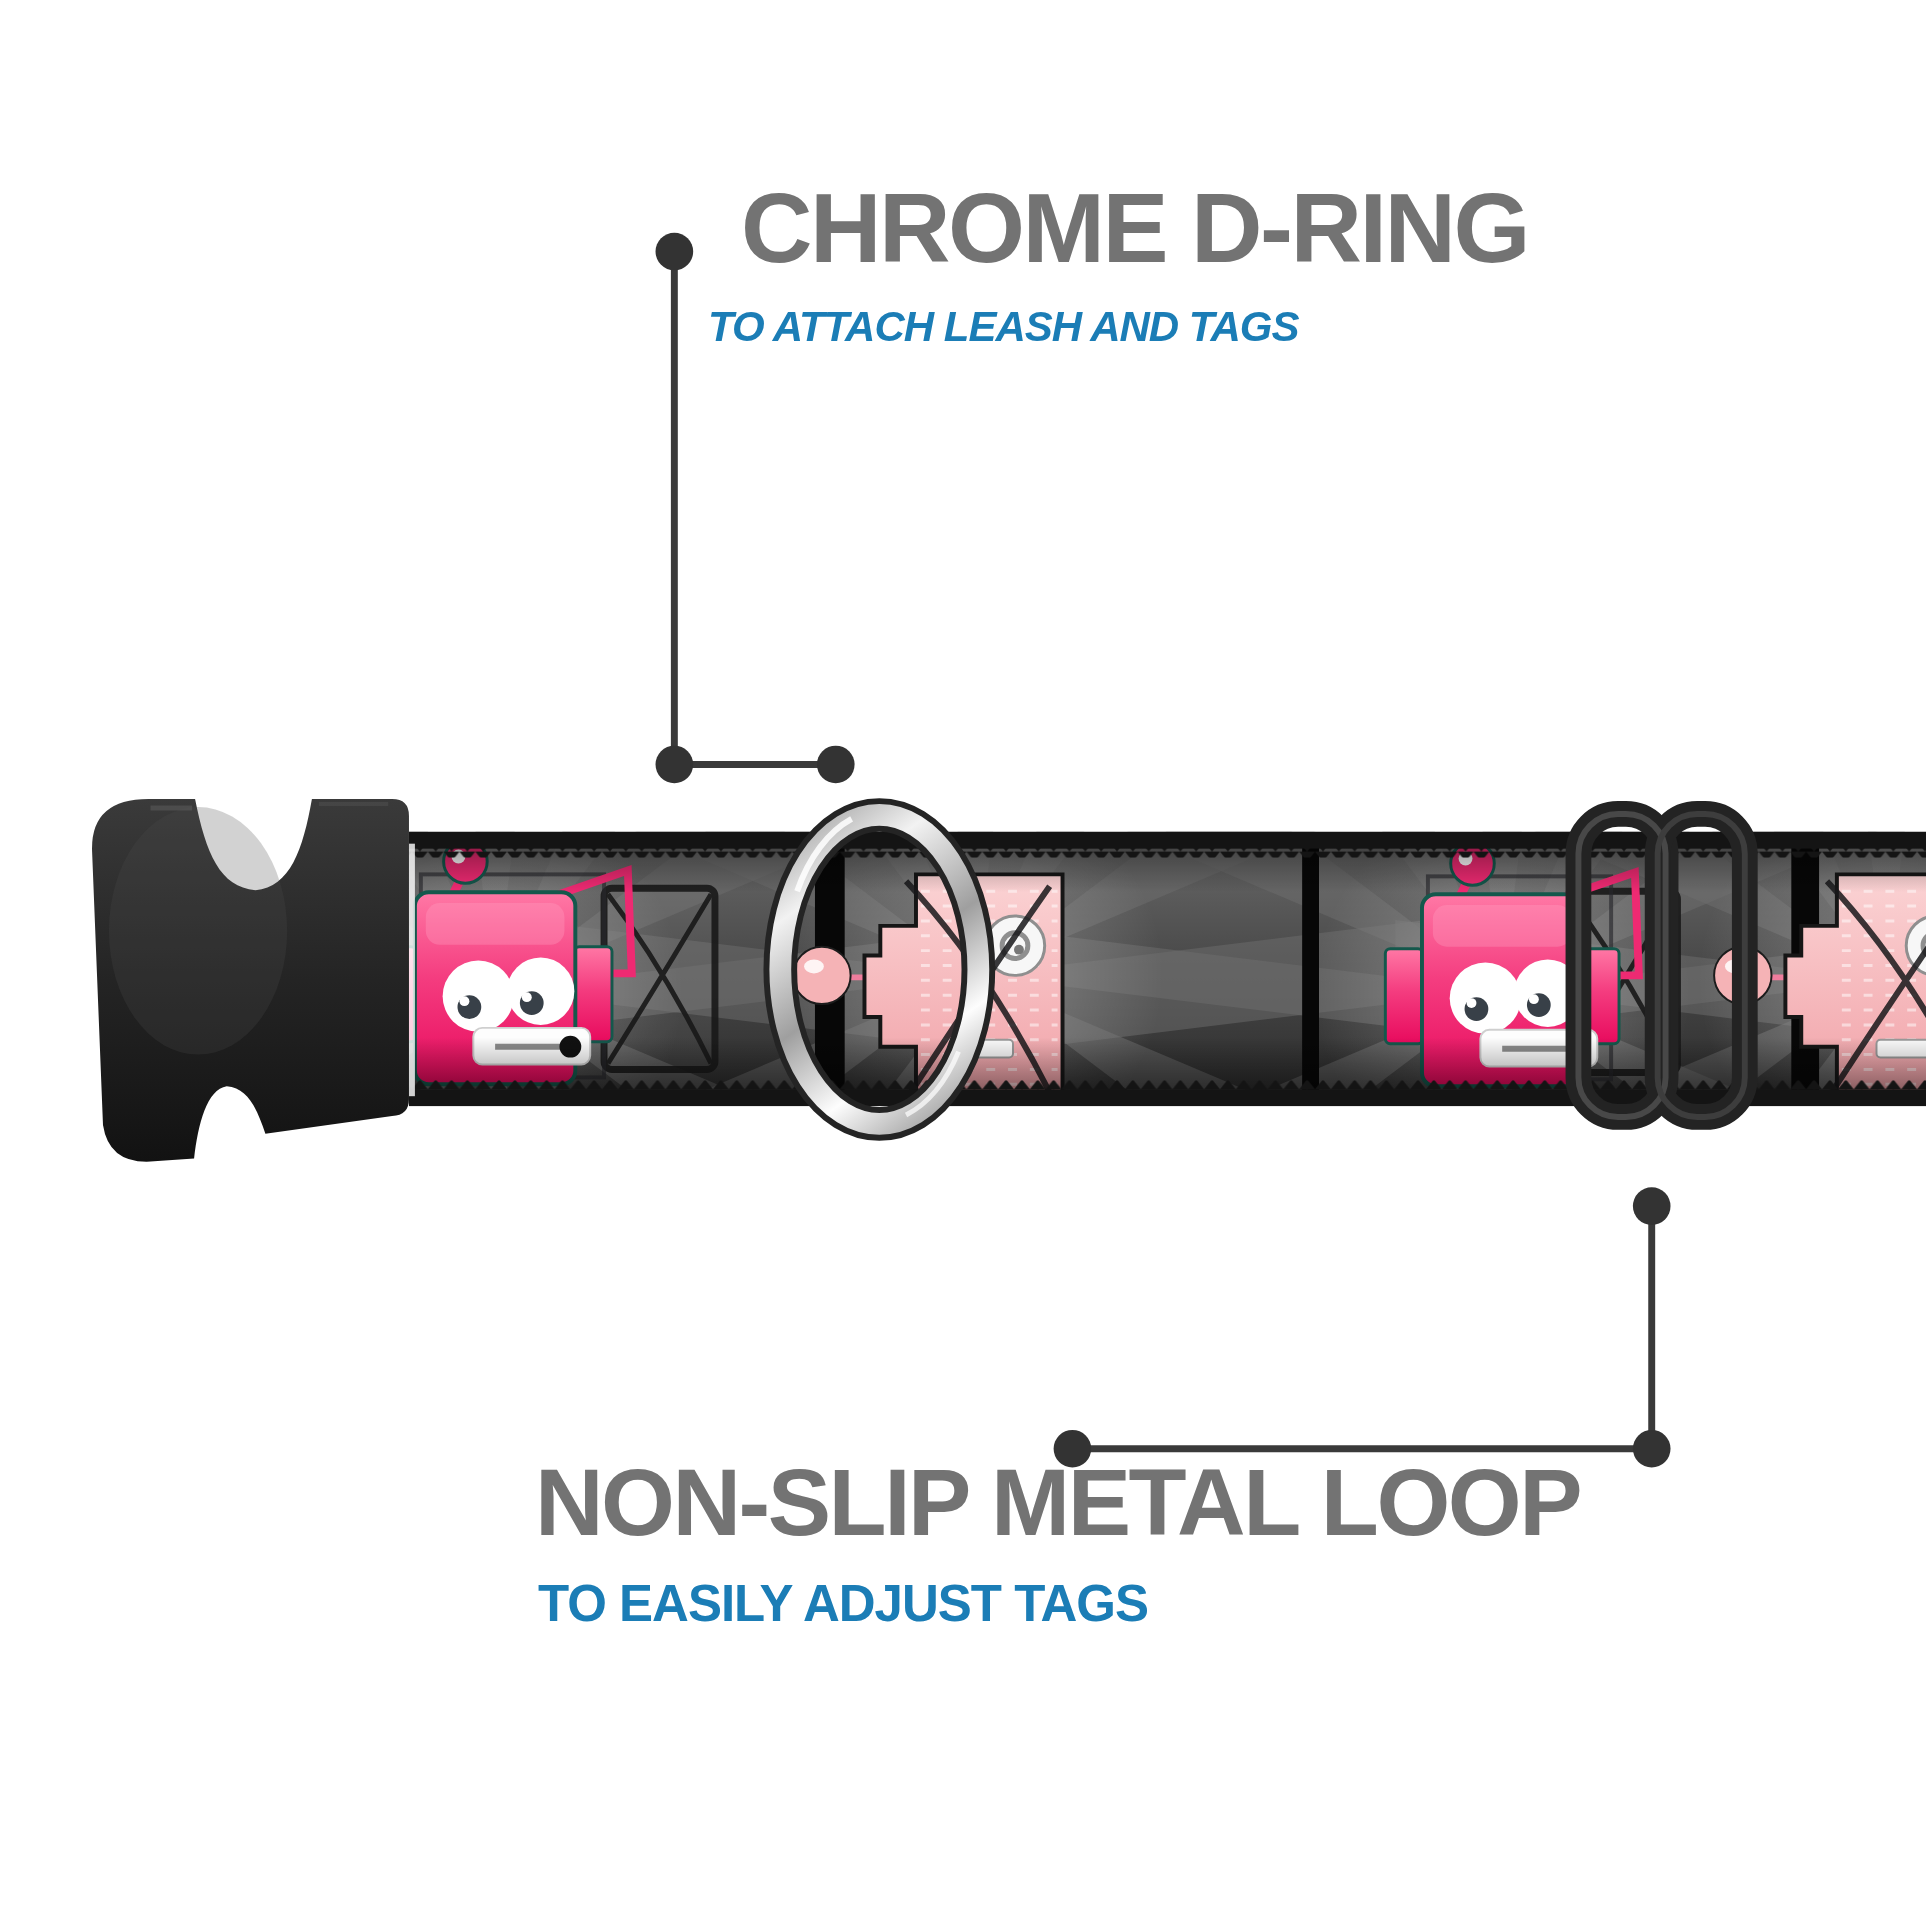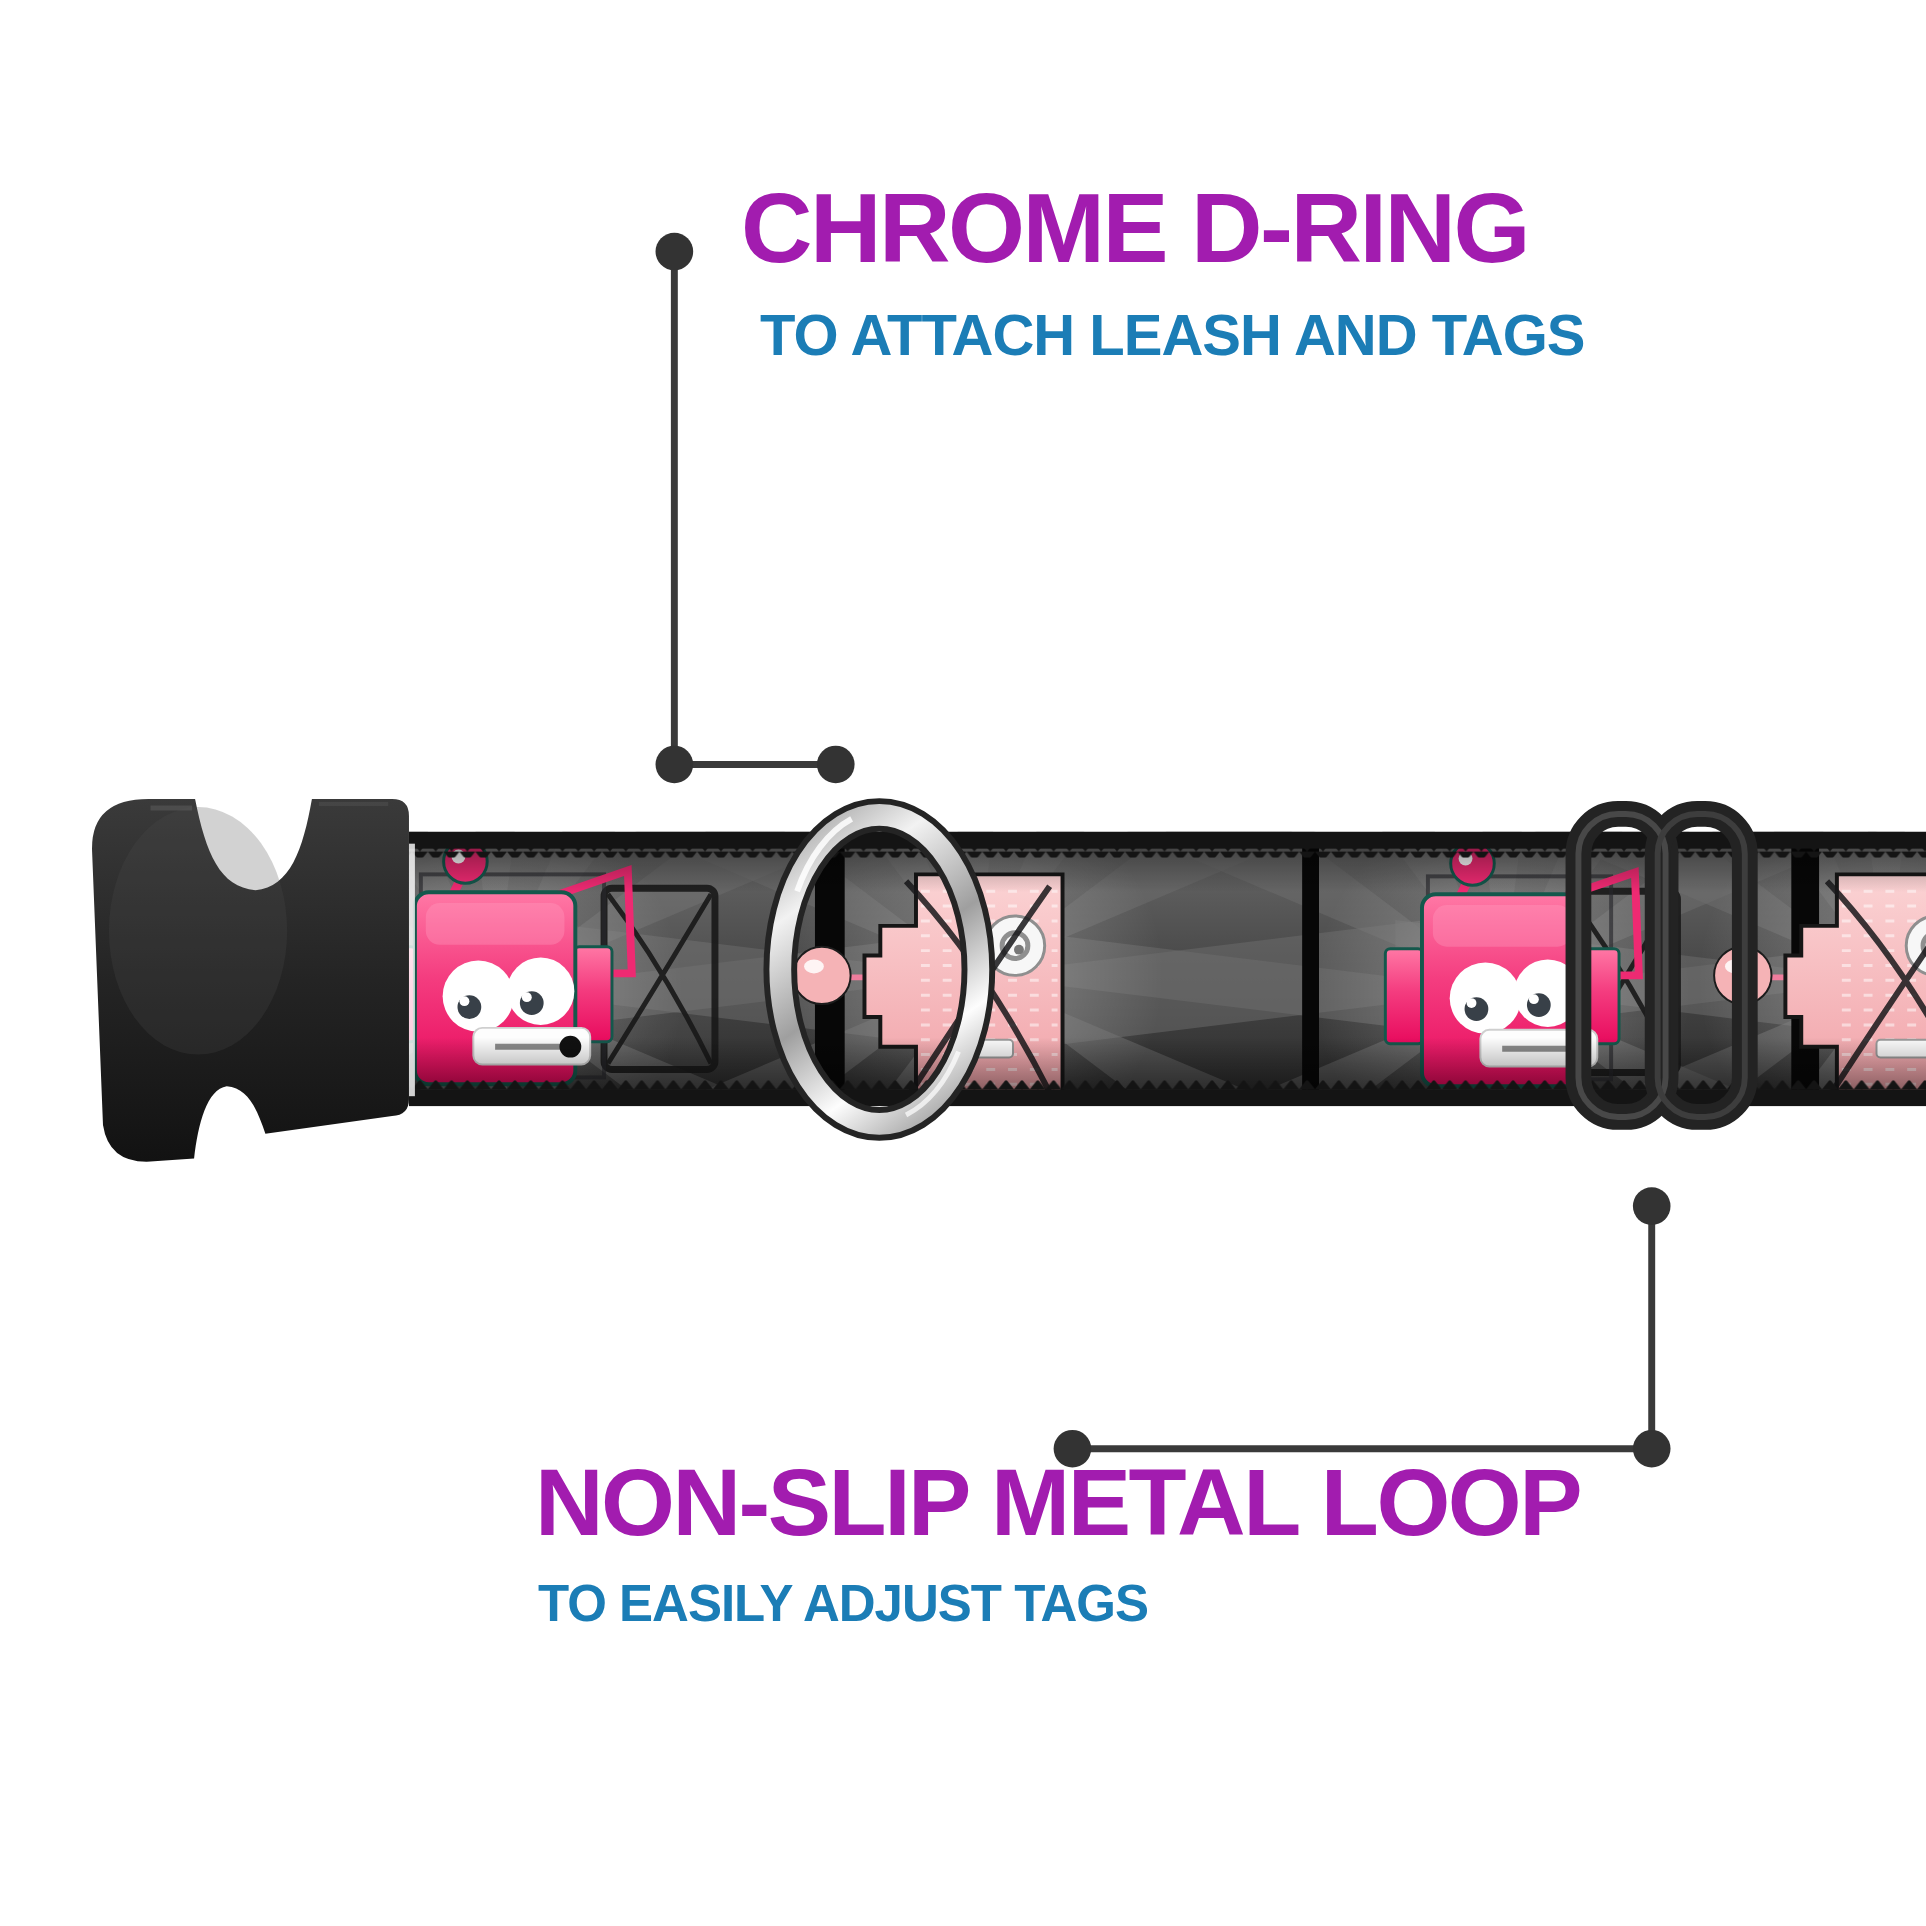--- a/index.html
+++ b/index.html
@@ -2,24 +2,24 @@
 <html><head>
 <meta charset="utf-8">
 <style>
   html,body{margin:0;padding:0;background:#ffffff;}
   .canvas{
     position:relative;width:1927px;height:1927px;background:#ffffff;overflow:hidden;
     font-family:"Liberation Sans", sans-serif;
   }
   .art{position:absolute;left:0;top:0;width:1927px;height:1927px;}
   .callout-text{position:absolute;line-height:1;white-space:nowrap;font-weight:bold;}
-  .callout-title{color:#a21caf;}
+  .callout-title{color:#737373;}
   .callout-sub{color:#1b7db6;}
   #top-title{left:741px;top:178px;font-size:99px;letter-spacing:-2.5px;}
-  #top-sub{left:760px;top:306px;font-size:58px;letter-spacing:-1px;}
+  #top-sub{left:708px;top:306px;font-size:42px;letter-spacing:-1px;font-style:italic;}
   #bottom-title{left:535px;top:1446px;font-size:95px;letter-spacing:-2.5px;margin-top:9px;}
   #bottom-sub{left:538px;top:1578px;font-size:51px;letter-spacing:-1px;}
 </style>
 </head>
 <body>
 
 <div class="canvas">
 
   <svg class="art" viewBox="0 0 1946 1946" xmlns="http://www.w3.org/2000/svg">
     <defs>

